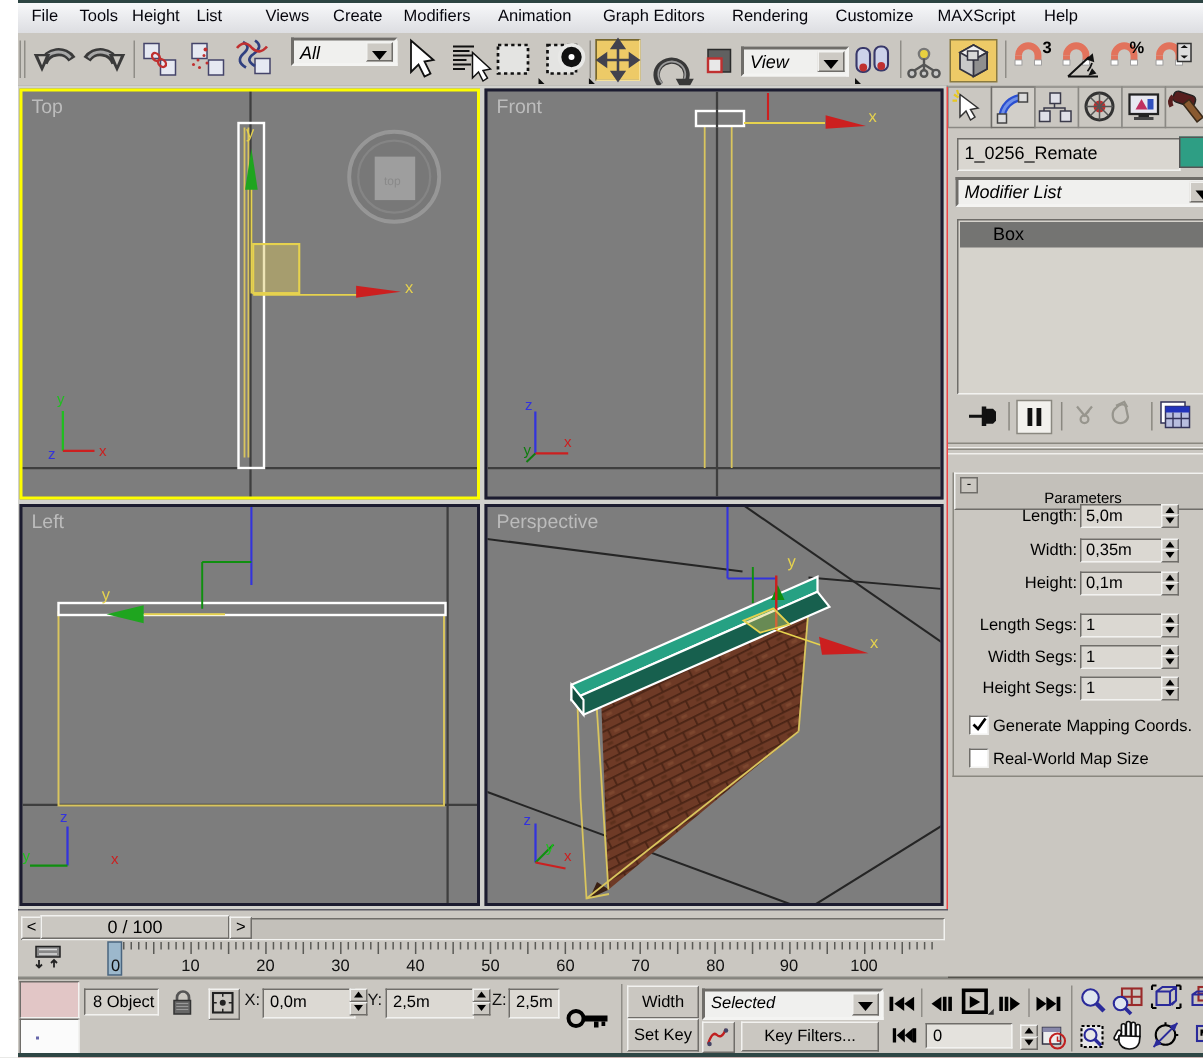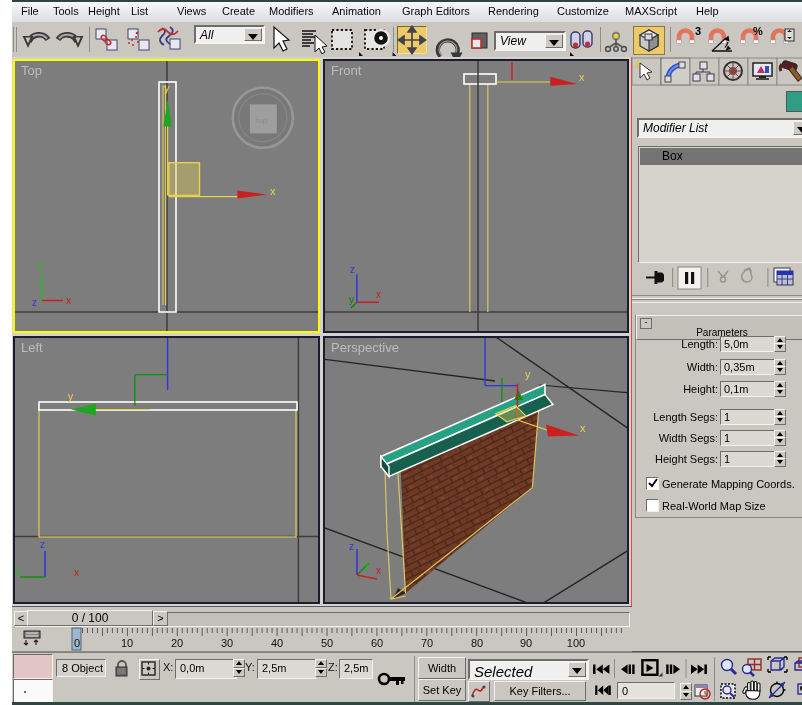--- a/index.html
+++ b/index.html
@@ -320,20 +320,21 @@
     <rect x="121" y="6" width="19" height="13" fill="#e8e8f0" stroke="#222" stroke-width="1.5"></rect>
     <polygon points="125,16 129,9 133,16" fill="#c03060"></polygon>
     <rect x="133" y="9" width="4" height="7" fill="#3050c0"></rect>
     <rect x="127" y="19" width="7" height="2" fill="#222"></rect>
     <rect x="124" y="21" width="13" height="2" fill="#444"></rect>
     <rect x="150" y="5" width="15" height="7.5" rx="3" transform="rotate(18 157 9)" fill="#571e1e" stroke="#222"></rect>
     <path d="M150,7 q-3,3 -1,7" stroke="#571e1e" stroke-width="3" fill="none"></path>
     <rect x="157" y="11" width="5" height="15" transform="rotate(-38 159 12)" fill="#8a5a30" stroke="#3a2a1a"></rect>
   </g>
 </svg>
+<div class="sunken" style="position:absolute;left:6px;top:35px;width:143px;height:18px;font-size:12px;color:#000;padding:2px 0 0 4px;background:#d9d6d0">1_0256_Remate</div>
 <div style="position:absolute;left:154px;top:34px;width:24px;height:19px;background:#2e9e84;border:1px solid #555"></div>
 <div class="combo" style="left:5px;top:61px;width:173px;height:16px">
         <div class="ctext">Modifier List</div>
         <div class="cbtn"></div>
       </div>
 <div class="sunken" style="position:absolute;left:6px;top:89px;width:170px;height:115px;background:#d6d3cc"></div>
 <div style="position:absolute;left:8px;top:91px;width:167px;height:16px;background:#747472;font-size:12px;color:#000;padding:1px 0 0 22px">Box</div>
 <svg width="182" height="28" style="position:absolute;left:0;top:206px">
   <g fill="none">
     <line x1="14" y1="14.5" x2="24" y2="14.5" stroke="#111" stroke-width="2"></line>
@@ -588,21 +589,21 @@
 <svg width="32" height="18" style="position:absolute;left:365px;top:17px">
 <circle cx="7" cy="9" r="5" fill="none" stroke="#000" stroke-width="2.6"></circle>
 <rect x="12" y="7" width="16" height="4" fill="#000"></rect>
 <rect x="19" y="11" width="3" height="4" fill="#000"></rect>
 <rect x="24" y="11" width="2.5" height="3" fill="#000"></rect>
 </svg>
 <div style="position:absolute;left:402px;top:3px;width:1px;height:46px;background:#8f8d87"></div>
 <div class="btn" style="left:406px;top:4px;width:46px;height:20px;line-height:20px">Width Key</div>
 <div class="btn" style="left:406px;top:26px;width:46px;height:20px;line-height:20px">Set Key</div>
 <div class="combo" style="left:456px;top:6px;width:117px;height:17px">
-        <div class="ctext" style="font-size:15px;top:2px">Selected</div>
+        <div class="ctext" style="font-size:11px;top:2px">Selected</div>
         <div class="cbtn"></div>
       </div>
 <div class="btn" style="left:456px;top:28px;width:20px;height:19px"><svg width="20" height="19">
           <path d="M3,14 q3,-9 6,-6 t6,-4" fill="none" stroke="#c02020" stroke-width="1.6"></path>
           <circle cx="4" cy="14" r="1.5" fill="#446"></circle>
           <circle cx="15" cy="5" r="1.5" fill="#446"></circle>
         </svg></div>
 <div class="btn" style="left:482px;top:28px;width:90px;height:18px;line-height:18px">Key Filters...</div>
 <svg width="230" height="52" style="position:absolute;left:575px;top:0">
 <g fill="#000">

